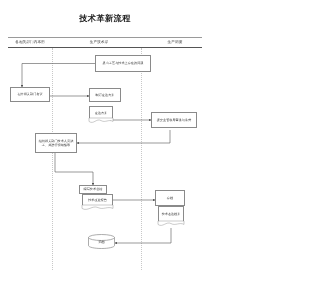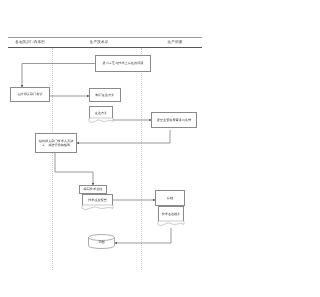--- a/index.html
+++ b/index.html
@@ -150,20 +150,21 @@
     left: 0; top: 0;
     width: 210px; height: 297px;
     pointer-events: none;
   }
 </style>
 </head>
 <body>
 
 <div id="page">
 
+  <div id="title">技术革新流程</div>
 
   <div id="lane-header">
     <div class="rule-top"></div>
     <div class="rule-bottom"></div>
     <div class="lane-label" id="lane-label-0">各相关部门内本用</div>
     <div class="lane-label" id="lane-label-1">生产技术部</div>
     <div class="lane-label" id="lane-label-2">生产调度</div>
   </div>
 
   <div class="lane-divider" id="lane-divider-1"></div>

